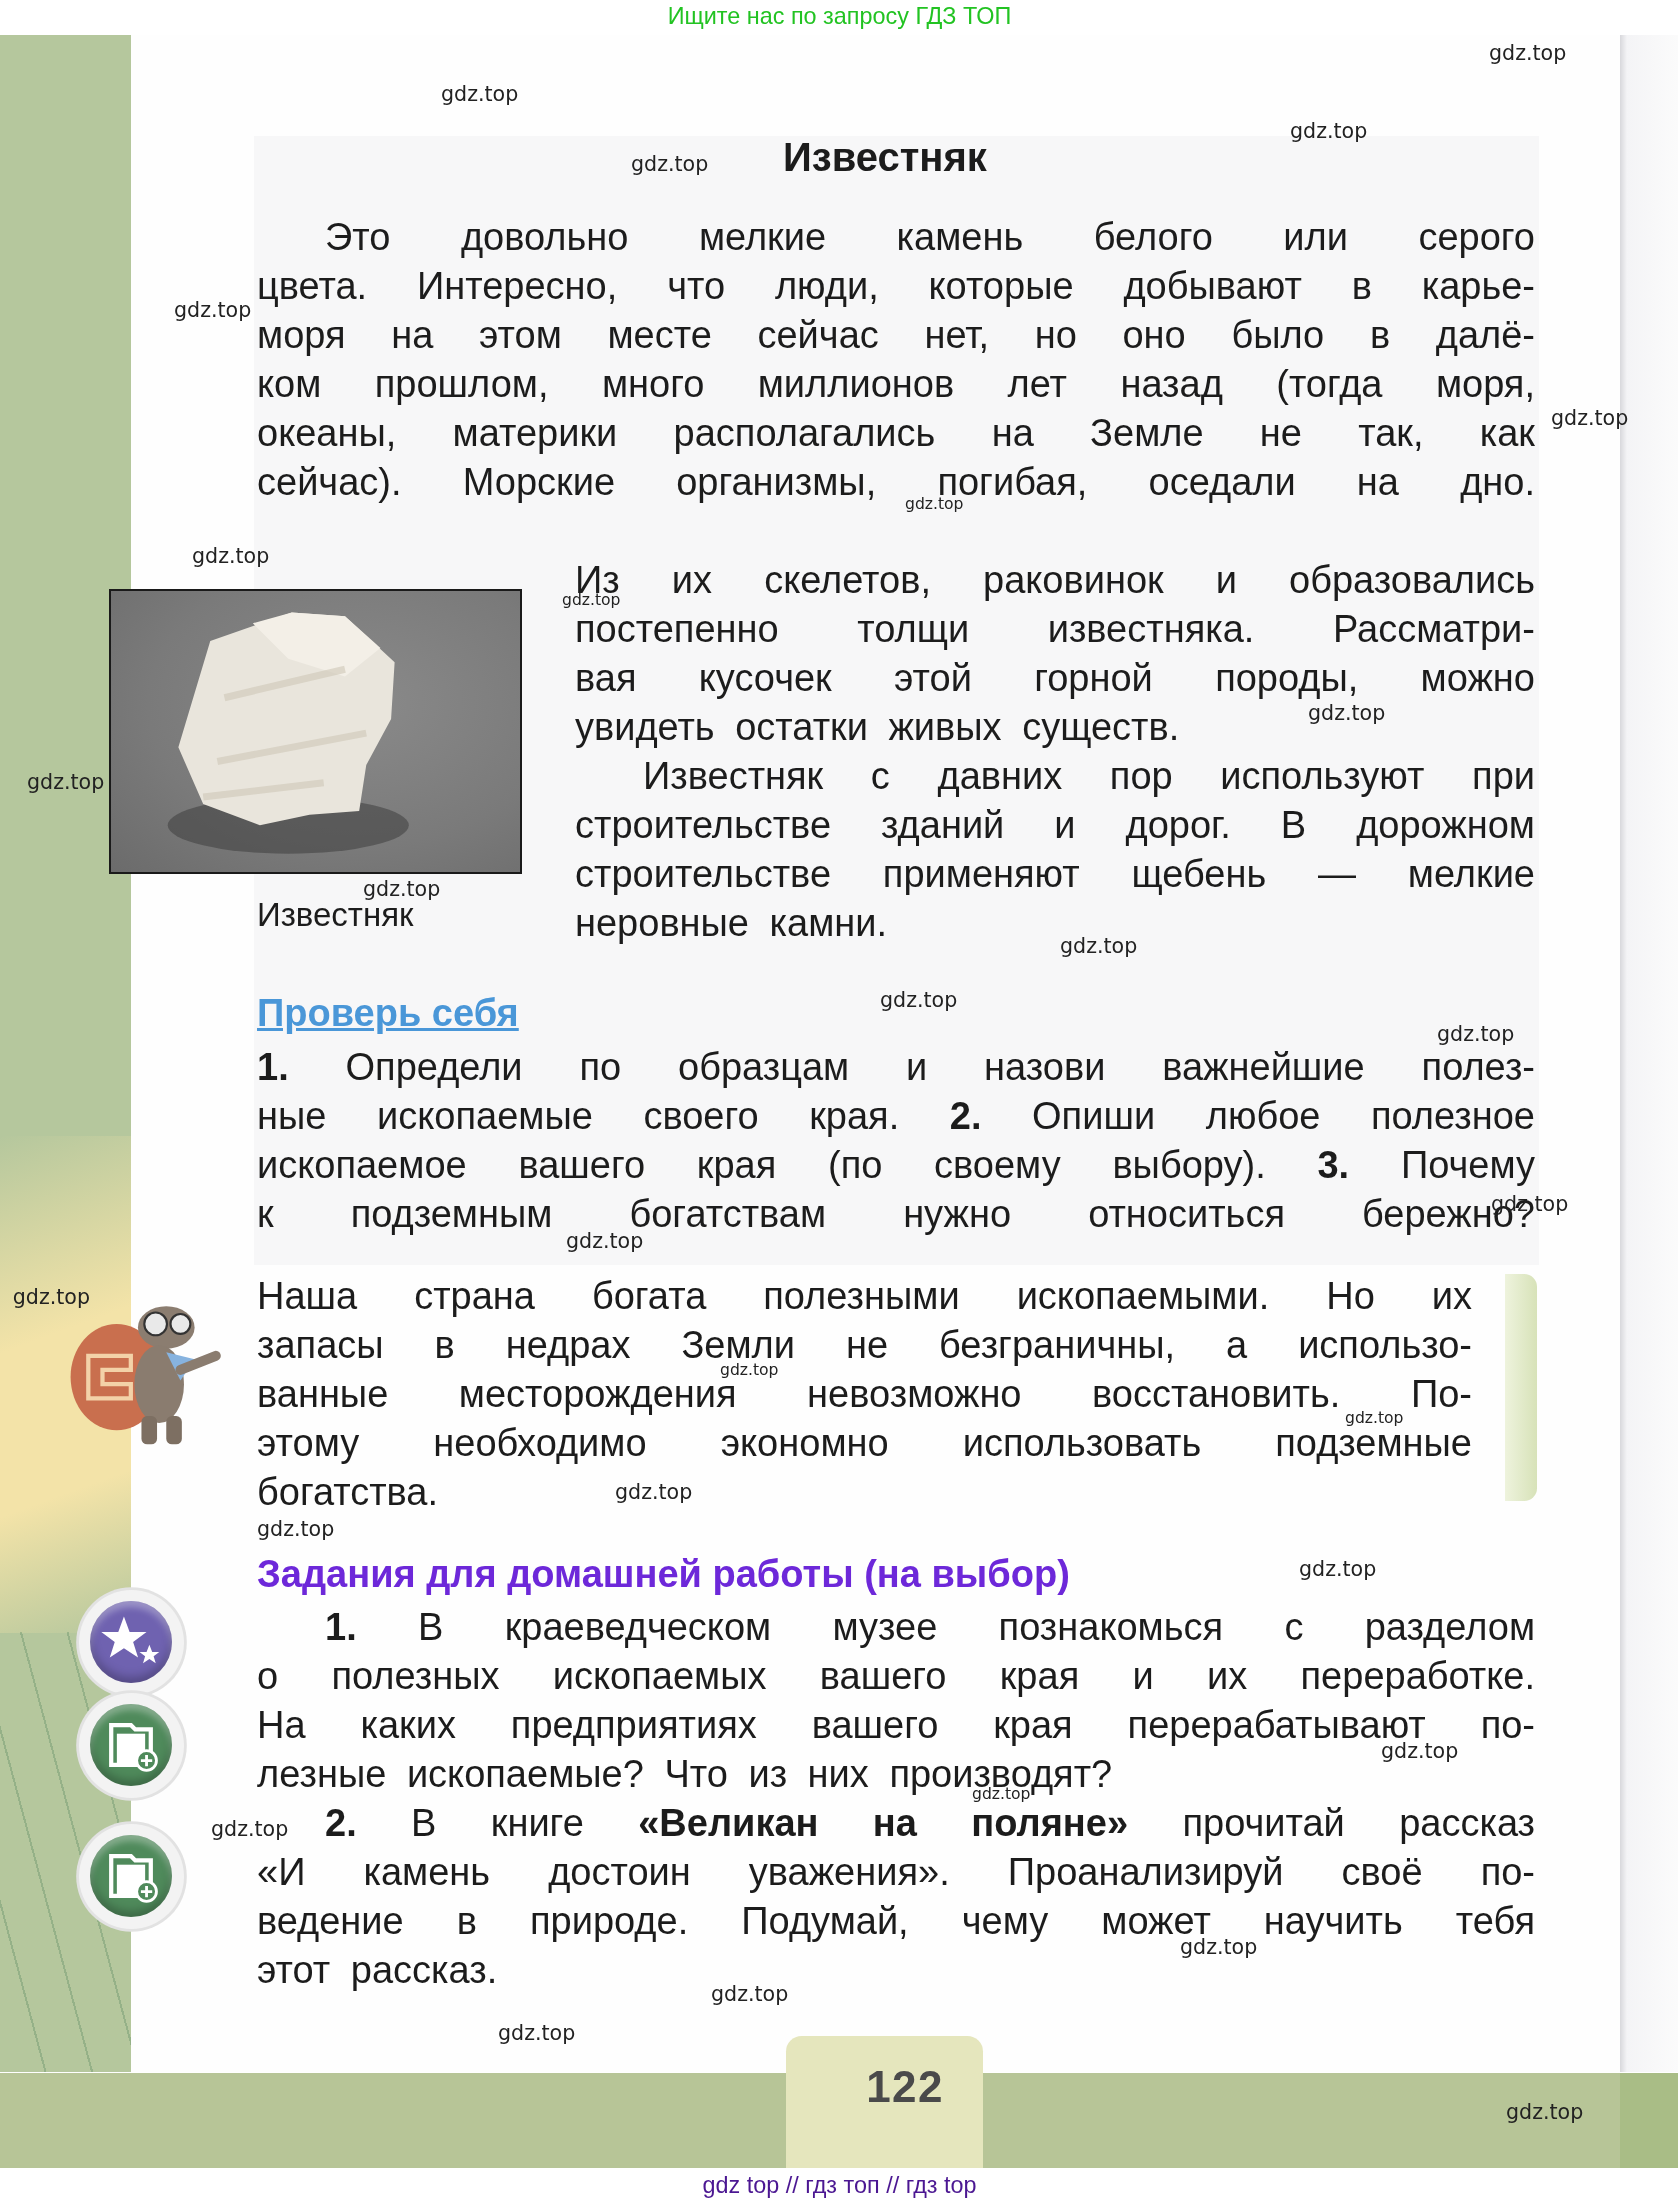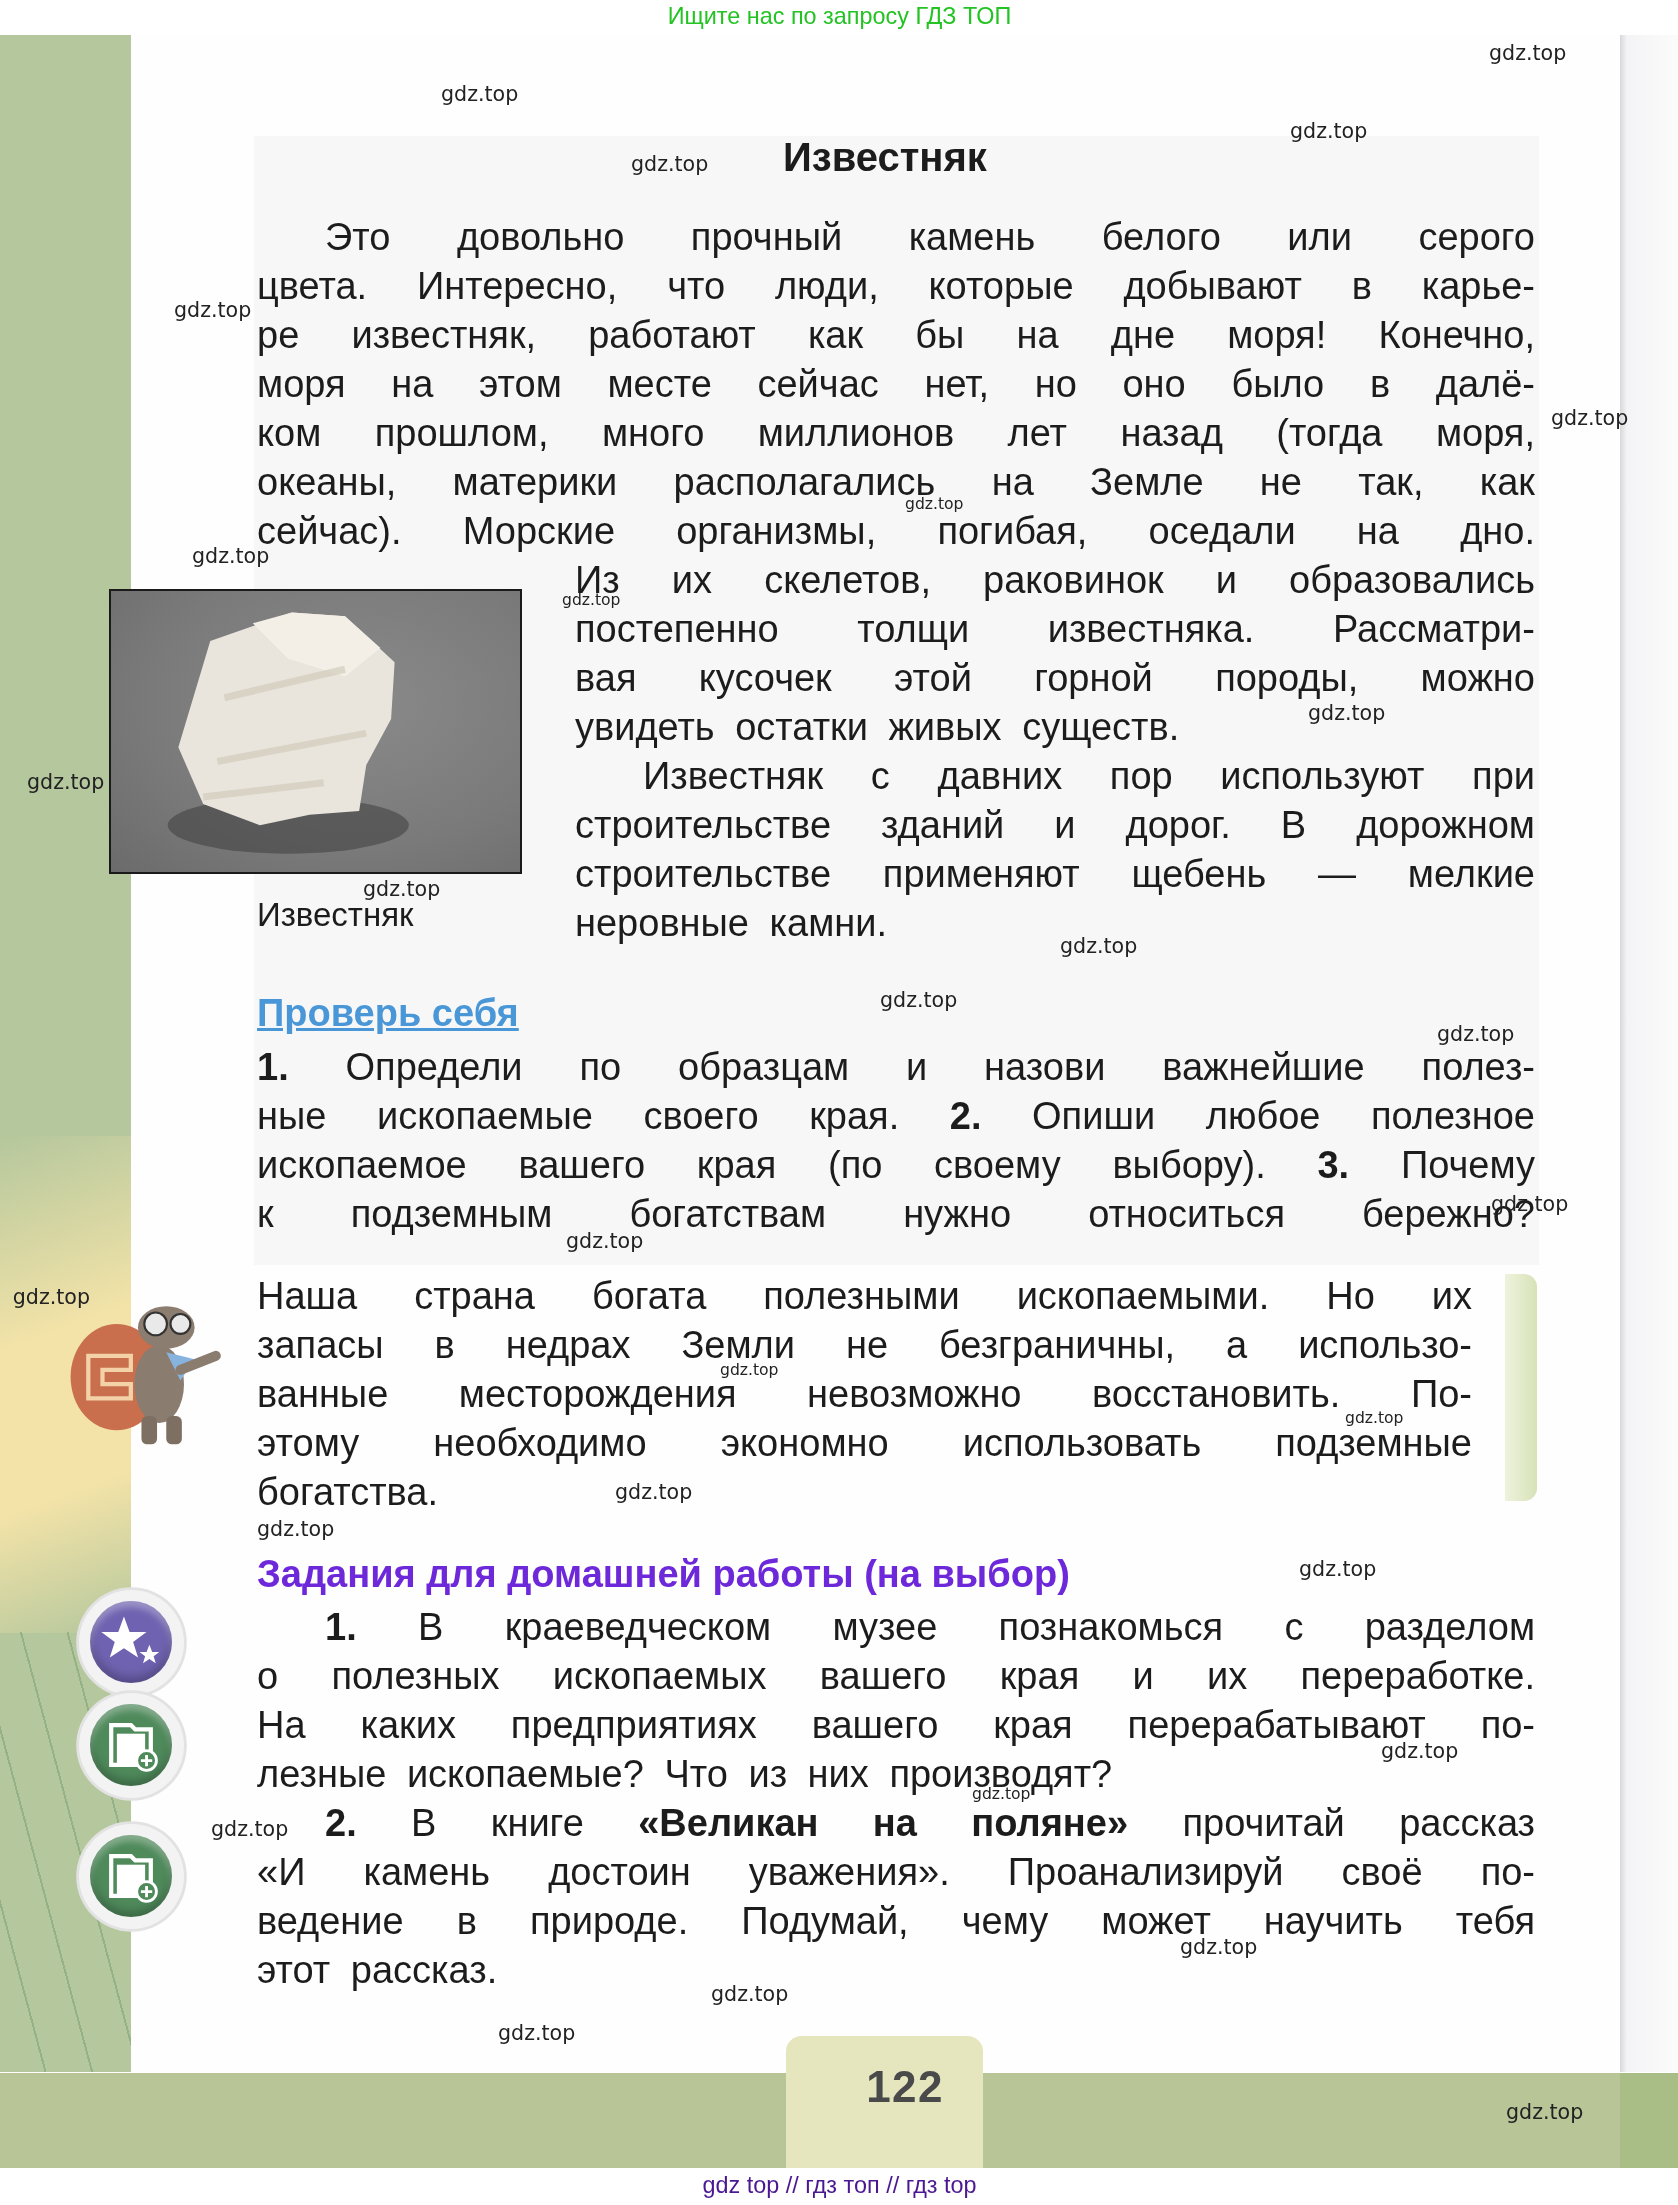--- a/index.html
+++ b/index.html
@@ -45,23 +45,22 @@
 <div class="abs" id="green-panel"></div>
 <div class="abs" id="bottom-band"></div>
 <div class="abs" id="bottom-band-r"></div>
 <div class="abs" id="page-tab"></div>
 <div class="abs" id="page-number">122</div>
 <div class="abs" id="footer">gdz top  //  гдз топ  //  гдз top</div>
 
 <div class="abs h-title" style="left:783px;top:135px;">Известняк</div>
 
 <div class="para body-text" style="left:257px;top:213px;width:1278px;">
-  <span class="line" style="padding-left:68px;">Это довольно прочный камень белого или серого</span>
+  <span class="line" style="padding-left:68px;">Это довольно мелкие камень белого или серого</span>
   <span class="line">цвета. Интересно, что люди, которые добывают в карье-</span>
-  <span class="line">ре известняк, работают как бы на дне моря! Конечно,</span>
   <span class="line">моря на этом месте сейчас нет, но оно было в далё-</span>
   <span class="line">ком прошлом, много миллионов лет назад (тогда моря,</span>
   <span class="line">океаны, материки располагались на Земле не так, как</span>
   <span class="line">сейчас). Морские организмы, погибая, оседали на дно.</span>
 </div>
 
 <div class="para body-text" style="left:575px;top:556px;width:960px;">
   <span class="line">Из их скелетов, раковинок и образовались</span>
   <span class="line">постепенно толщи известняка. Рассматри-</span>
   <span class="line">вая кусочек этой горной породы, можно</span>

